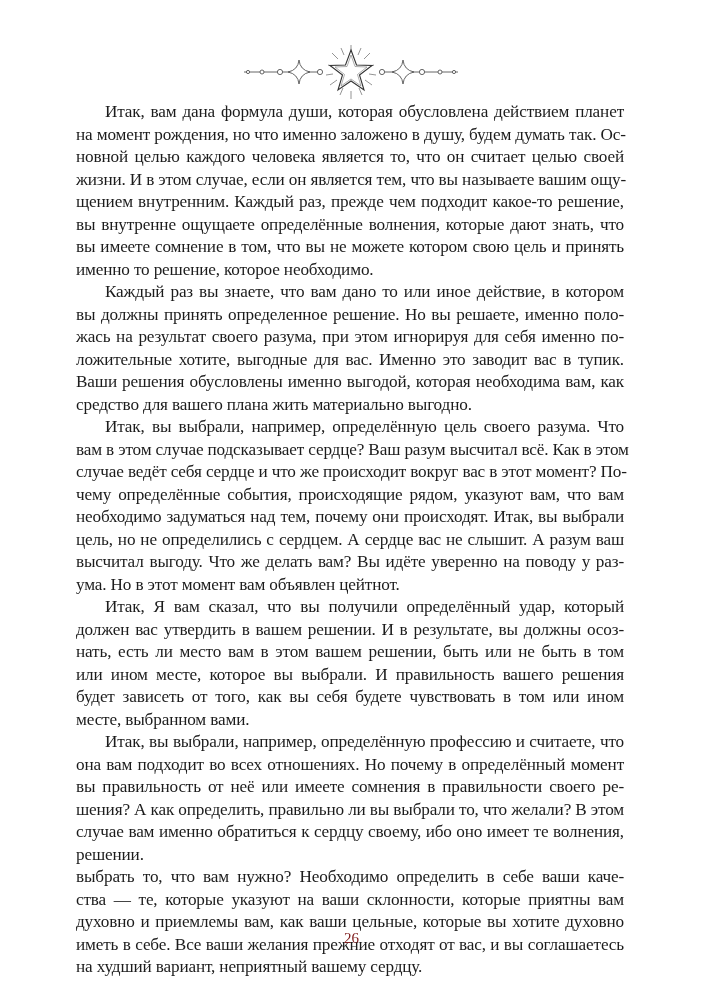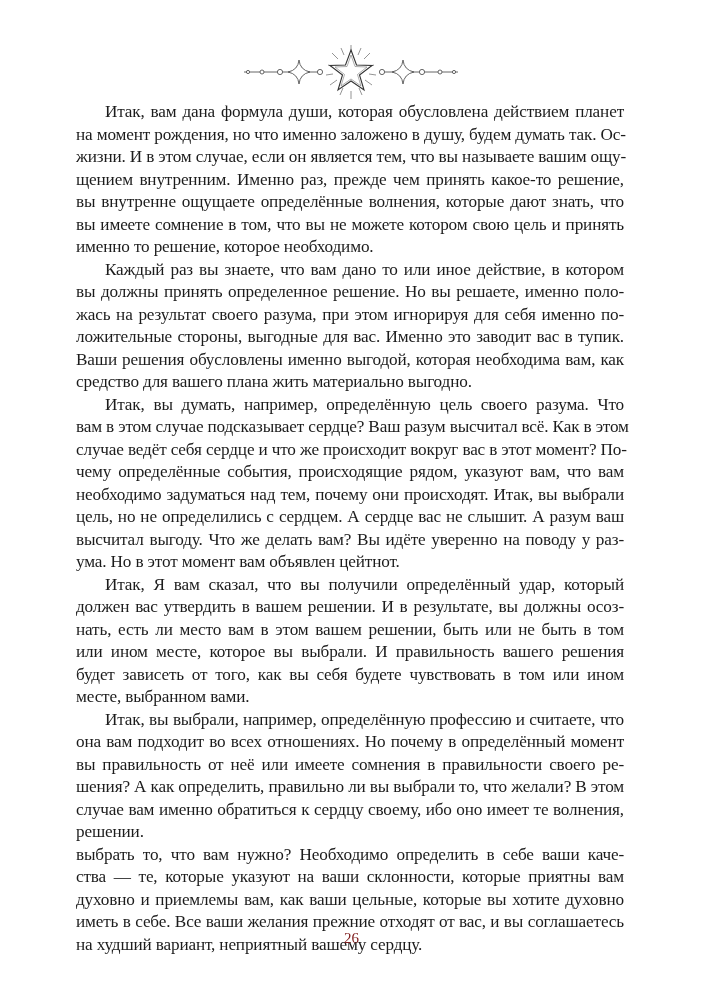--- a/index.html
+++ b/index.html
@@ -60,38 +60,39 @@
       <path d="M111 7 L116.5 22 L132 22.5 L119.5 32 L124 47 L111 38 L98 47 L102.5 32 L90 22.5 L105.5 22 Z" fill="#fff" stroke="#333" stroke-width="1.1"></path>
       <path d="M111 12 L115 23.5 L127 24 L117.5 31.5 L121 43 L111 36 L101 43 L104.5 31.5 L95 24 L107 23.5 Z" fill="none" stroke="#777" stroke-width="0.6"></path>
     </g>
   </svg>
 
   <div class="text">
 
     <div>
       <span class="line indent">Итак, вам дана формула души, которая обусловлена действием планет</span>
       <span class="line">на момент рождения, но что именно заложено в душу, будем думать так. Ос-</span>
+      <span class="line">новной целью каждого человека является то, что он считает целью своей</span>
       <span class="line">жизни. И в этом случае, если он является тем, что вы называете вашим ощу-</span>
-      <span class="line">щением внутренним. Именно раз, прежде чем принять какое-то решение,</span>
+      <span class="line">щением внутренним. Каждый раз, прежде чем подходит какое-то решение,</span>
       <span class="line">вы внутренне ощущаете определённые волнения, которые дают знать, что</span>
       <span class="line">вы имеете сомнение в том, что вы не можете котором свою цель и принять</span>
       <span class="line last">именно то решение, которое необходимо.</span>
     </div>
 
     <div>
       <span class="line indent">Каждый раз вы знаете, что вам дано то или иное действие, в котором</span>
       <span class="line">вы должны принять определенное решение. Но вы решаете, именно поло-</span>
       <span class="line">жась на результат своего разума, при этом игнорируя для себя именно по-</span>
-      <span class="line">ложительные стороны, выгодные для вас. Именно это заводит вас в тупик.</span>
+      <span class="line">ложительные хотите, выгодные для вас. Именно это заводит вас в тупик.</span>
       <span class="line">Ваши решения обусловлены именно выгодой, которая необходима вам, как</span>
       <span class="line last">средство для вашего плана жить материально выгодно.</span>
     </div>
 
     <div>
-      <span class="line indent">Итак, вы думать, например, определённую цель своего разума. Что</span>
+      <span class="line indent">Итак, вы выбрали, например, определённую цель своего разума. Что</span>
       <span class="line">вам в этом случае подсказывает сердце? Ваш разум высчитал всё. Как в этом</span>
       <span class="line">случае ведёт себя сердце и что же происходит вокруг вас в этот момент? По-</span>
       <span class="line">чему определённые события, происходящие рядом, указуют вам, что вам</span>
       <span class="line">необходимо задуматься над тем, почему они происходят. Итак, вы выбрали</span>
       <span class="line">цель, но не определились с сердцем. А сердце вас не слышит. А разум ваш</span>
       <span class="line">высчитал выгоду. Что же делать вам? Вы идёте уверенно на поводу у раз-</span>
       <span class="line last">ума. Но в этот момент вам объявлен цейтнот.</span>
     </div>
 
     <div>

